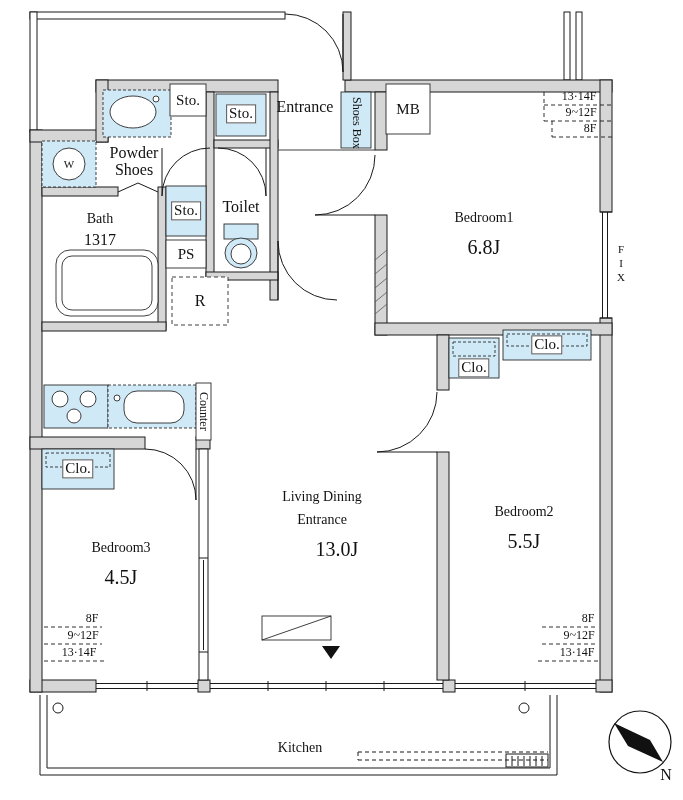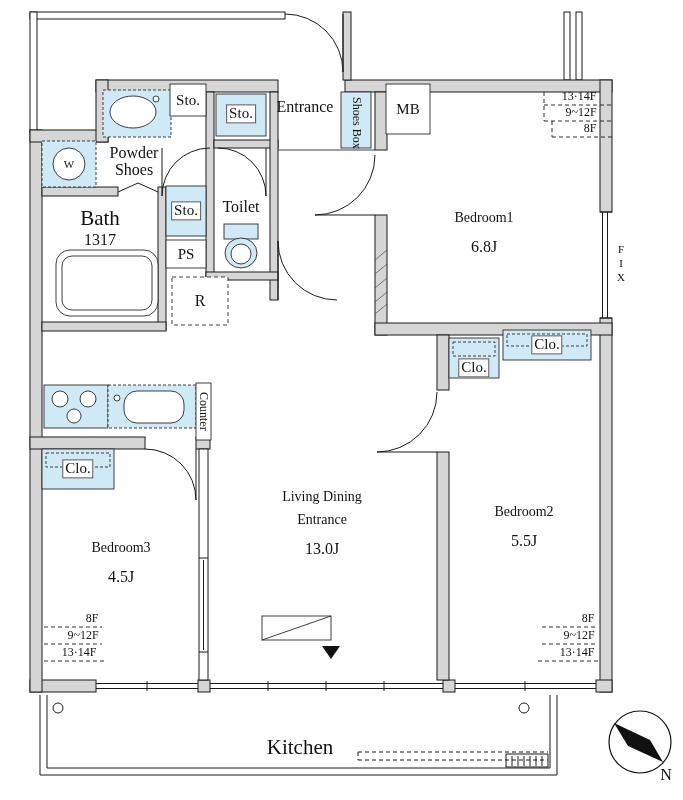--- a/index.html
+++ b/index.html
@@ -4,21 +4,21 @@
 <style>
   html,body{margin:0;padding:0;background:#fff;}
   .canvas{position:relative;width:683px;height:800px;background:#fff;overflow:hidden;
           font-family:"Liberation Serif",serif;color:#111;}
   .canvas svg{position:absolute;left:0;top:0;}
   .lbl{position:absolute;transform:translate(-50%,-50%);white-space:nowrap;
        line-height:1.1;text-align:center;}
   .chip{background:#fff;border:1px solid #555;padding:0 2px;line-height:1.15;}
   .vert{writing-mode:vertical-rl;}
   .upright{writing-mode:vertical-rl;text-orientation:upright;letter-spacing:2px;}
-  .fs17{font-size:14px}.fs16{font-size:16px}.fs15{font-size:21px}.fs13{font-size:16px}
+  .fs17{font-size:14px}.fs16{font-size:20px}.fs15{font-size:14px}.fs13{font-size:16px}
   .fs12{font-size:16px}.fs11{font-size:11px}.fs10{font-size:15px}.fs9{font-size:12px}
 </style>
 </head>
 <body>
 
 <div class="canvas">
 
 <svg width="683" height="800" viewBox="0 0 683 800">
 
   <g fill="#ffffff" stroke="#1a1a1a" stroke-width="1">
@@ -186,21 +186,21 @@
 </svg>
 
 <div class="lbl fs17" style="left:484px;top:218px">Bedroom1</div>
 <div class="lbl fs16" style="left:484px;top:247px">6.8J</div>
 <div class="lbl fs17" style="left:524px;top:512px">Bedroom2</div>
 <div class="lbl fs16" style="left:524px;top:541px">5.5J</div>
 <div class="lbl fs17" style="left:121px;top:548px">Bedroom3</div>
 <div class="lbl fs16" style="left:121px;top:577px">4.5J</div>
 <div class="lbl fs17" style="left:322px;top:497px">Living Dining</div>
 <div class="lbl fs17" style="left:322px;top:520px">Entrance</div>
-<div class="lbl fs16" style="left:322px;top:549px">13.0J</div>
+<div class="lbl fs16" style="left:337px;top:549px">13.0J</div>
 <div class="lbl fs15" style="left:100px;top:219px">Bath</div>
 <div class="lbl fs12" style="left:100px;top:240px">1317</div>
 <div class="lbl fs13" style="left:134px;top:153px">Powder</div>
 <div class="lbl fs13" style="left:134px;top:170px">Shoes</div>
 <div class="lbl fs13" style="left:241px;top:207px">Toilet</div>
 <div class="lbl fs12" style="left:305px;top:107px">Entrance</div>
 <div class="lbl fs15" style="left:300px;top:748px">Kitchen</div>
 
 <div class="lbl fs10" style="left:188px;top:100px">Sto.</div>
 <div class="lbl fs10 chip" style="left:241px;top:114px">Sto.</div>

